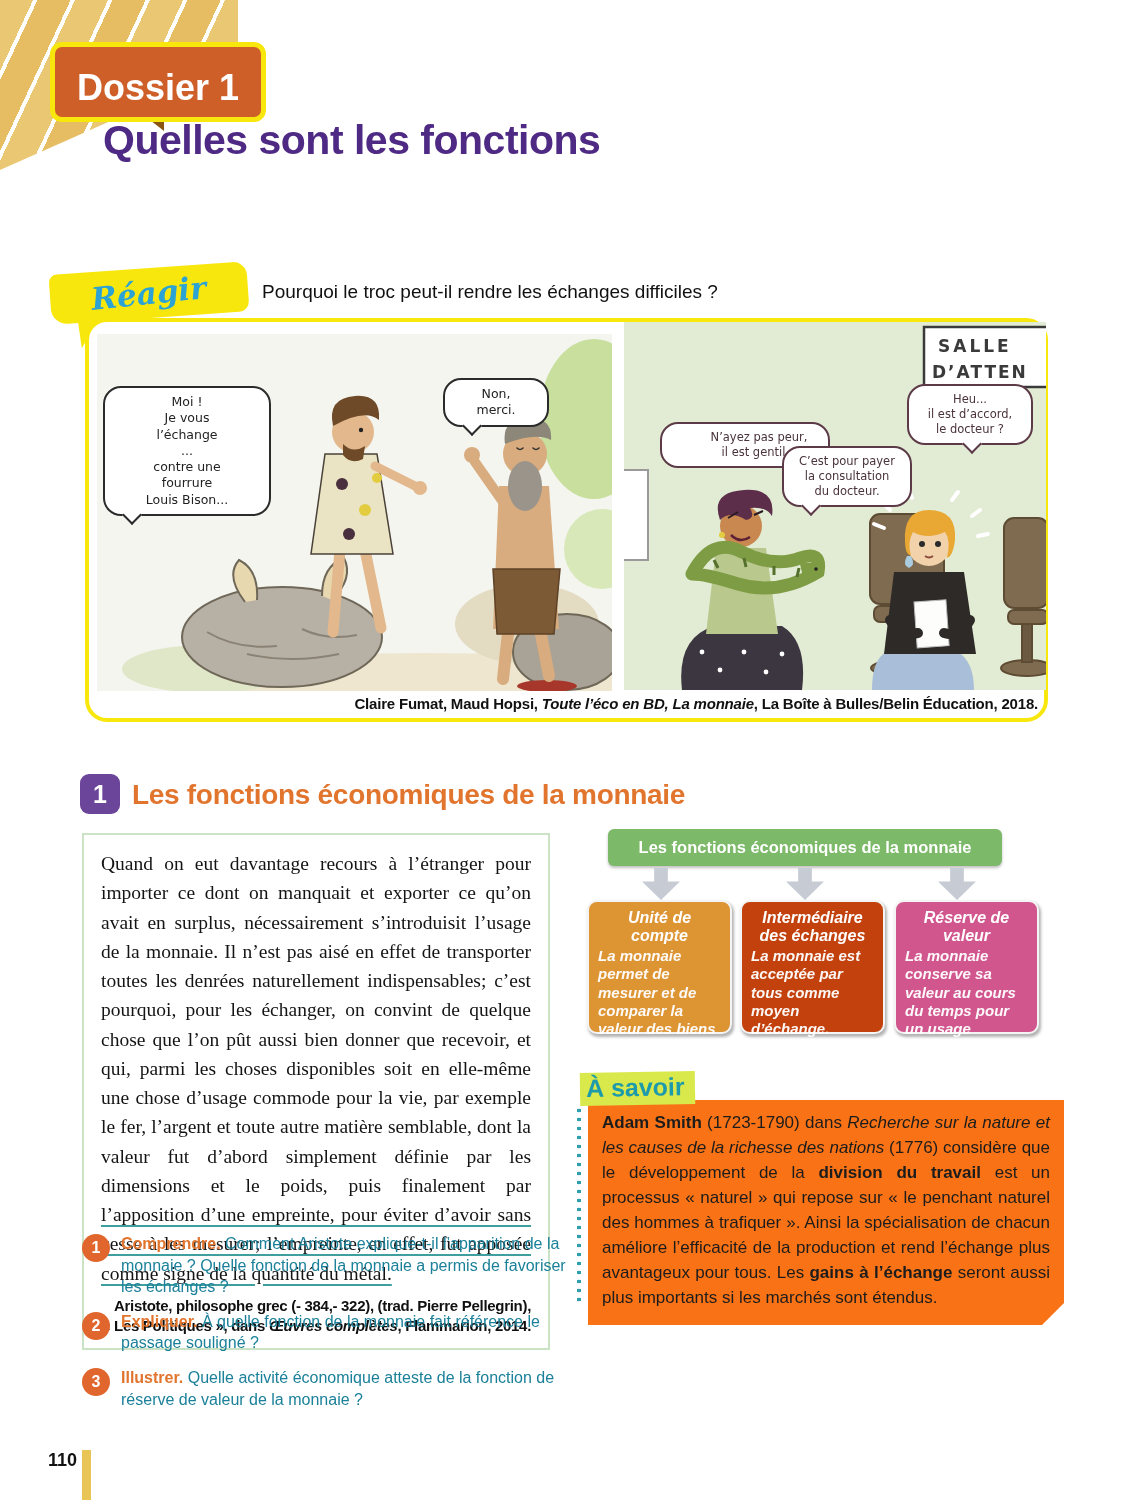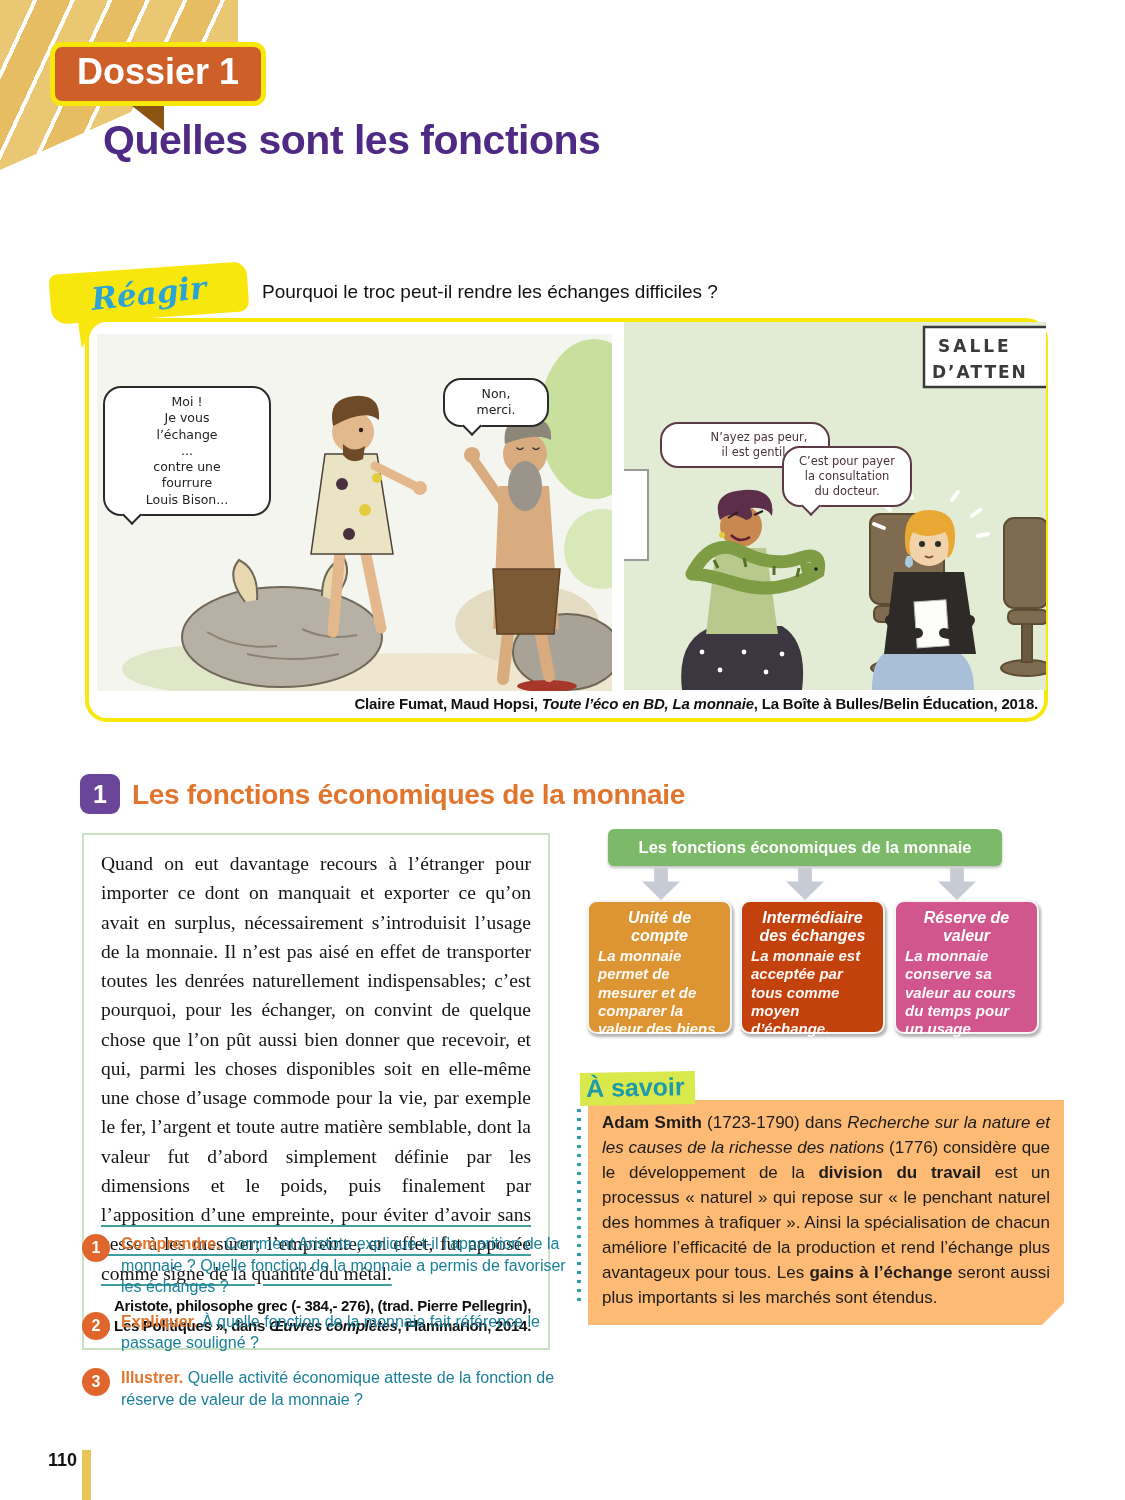--- a/index.html
+++ b/index.html
@@ -5,21 +5,21 @@
   html,body{margin:0;padding:0;}
   body{width:1125px;height:1500px;position:relative;background:#ffffff;
        font-family:"Liberation Sans",sans-serif;overflow:hidden;}
   .abs{position:absolute;}
 
   
   #corner-stripes{left:0;top:0;width:238px;height:170px;
     background:repeating-linear-gradient(115deg,#eac873 0 30px,#ffffff 30px 34px,#e6bd63 34px 64px,#ffffff 64px 68px);
     clip-path:polygon(0 0,100% 0,100% 38%,0 100%);}
   #dossier-badge{left:50px;top:42px;background:#cf5f28;border:5px solid #f8e70d;
-    border-radius:12px;padding:4px 22px 8px 22px;color:#fff;font-size:36px;font-weight:700;}
+    border-radius:12px;padding:20px 22px 8px 22px;color:#fff;font-size:36px;font-weight:700;}
   #badge-fold{left:118px;top:95px;width:46px;height:36px;background:#8a5512;
     clip-path:polygon(0 0,100% 0,100% 100%);}
 
   
   #page-title{left:103px;top:114px;color:#4f2a85;font-size:41px;font-weight:700;line-height:53px;letter-spacing:-0.5px;}
 
   
   #reagir-banner{left:50px;top:268px;width:198px;height:50px;background:#f8e70d;
     border-radius:8px 14px 10px 16px;transform:rotate(-4deg);
     display:flex;align-items:center;justify-content:center;}
@@ -77,21 +77,21 @@
     clip-path:polygon(32% 0,68% 0,68% 42%,100% 42%,50% 100%,0 42%,32% 42%);}
   .diag-box{position:absolute;top:900px;width:145px;height:134px;box-sizing:border-box;
     border:2px solid #f4f4f4;border-radius:10px;padding:7px 9px;color:#fff;
     box-shadow:1.5px 2.5px 3px rgba(0,0,0,.3);font-style:italic;}
   .diag-box h4{margin:0 0 3px 0;font-size:16px;line-height:1.1;text-align:center;font-weight:700;}
   .diag-box p{margin:0;font-size:15px;line-height:1.22;font-weight:700;opacity:.96;}
 
   
   #asavoir-label{left:580px;top:1072px;background:#d9e84b;color:#1d9aab;font-size:25px;font-weight:700;
     padding:1px 10px 3px 6px;transform:rotate(-1deg);z-index:2;}
-  #asavoir-note{left:588px;top:1100px;width:476px;box-sizing:border-box;background:#fdba74;
+  #asavoir-note{left:588px;top:1100px;width:476px;box-sizing:border-box;background:#f97316;
     padding:11px 14px 14px 14px;clip-path:polygon(0 0,100% 0,100% calc(100% - 22px),calc(100% - 22px) 100%,0 100%);}
   #asavoir-wrap{left:588px;top:1100px;width:476px;}
   #asavoir-wrap::before{content:"";position:absolute;left:-11px;top:6px;height:200px;width:4px;
     background-image:radial-gradient(circle,#2f9fae 1.8px,transparent 2.1px);background-size:4px 9px;background-repeat:repeat-y;}
   #asavoir-text{margin:0;font-size:17px;line-height:1.47;color:#1c1c1c;text-align:justify;}
 
   
   #page-number{left:48px;top:1450px;font-size:18px;font-weight:700;color:#111;}
   #footer-bar{left:82px;top:1450px;width:9px;height:50px;background:#e9c557;}
 </style>
@@ -210,32 +210,33 @@
             <line x1="328" y1="178" x2="334" y2="170"></line>
           <line x1="348" y1="194" x2="356" y2="188"></line>
             <line x1="354" y1="214" x2="364" y2="212"></line>
         </g>
       </g>
       <text x="314" y="30" font-family="DejaVu Sans, sans-serif" font-size="17" font-weight="700" fill="#3a3a3a" letter-spacing="3">SALLE</text>
       <text x="308" y="56" font-family="DejaVu Sans, sans-serif" font-size="17" font-weight="700" fill="#3a3a3a" letter-spacing="2">D’ATTEN</text>
     </svg>
     <div class="bubble rp tail-br" style="left:36px;top:100px;width:122px;padding-left:36px;">N’ayez pas peur,<br>il est gentil...</div>
     <div class="bubble rp tail-bl" style="left:158px;top:124px;width:110px;">C’est pour payer<br>la consultation<br>du docteur.</div>
+    <div class="bubble rp tail-bc" style="left:283px;top:62px;width:106px;">Heu...<br>il est d’accord,<br>le docteur ?</div>
   </div>
 
   <div id="caption"><span>Claire Fumat, Maud Hopsi, </span><span style="font-style: italic;">Toute l’éco en BD, La monnaie</span><span>, La Boîte à Bulles/Belin Éducation, 2018.</span></div>
 </div>
 
 <div class="abs" id="sec1-badge">1</div>
 <div class="abs" id="sec1-title">Les fonctions économiques de la monnaie</div>
 
 <div class="abs" id="quote-box">
   <p id="quote-text"><span>Quand on eut davantage recours à l’étranger pour importer ce dont on manquait et exporter ce qu’on avait en surplus, nécessairement s’introduisit l’usage de la monnaie. Il n’est pas aisé en effet de transporter toutes les denrées naturellement indispensables; c’est pourquoi, pour les échanger, on convint de quelque chose que l’on pût aussi bien donner que recevoir, et qui, parmi les choses disponibles soit en elle-même une chose d’usage commode pour la vie, par exemple le fer, l’argent et toute autre matière semblable, dont la valeur fut d’abord simplement définie par les dimensions et le poids, puis finalement par </span><span class="u-teal">l’apposition d’une empreinte, pour éviter d’avoir sans cesse à les mesurer; l’empreinte, en effet, fut apposée comme signe de la quantité du métal.</span></p>
   <div id="quote-attrib">
-    <div>Aristote, philosophe grec (- 384,- 276), (trad. Pierre Pellegrin),</div>
+    <div>Aristote, philosophe grec (- 384,- 322), (trad. Pierre Pellegrin),</div>
     <div><span>« Les Politiques », dans </span><span style="font-style: italic;">Œuvres complètes</span><span>, Flammarion, 2014.</span></div>
   </div>
 </div>
 
 <div class="abs" id="diag-header" style="background: rgb(124, 185, 104);">Les fonctions économiques de la monnaie</div>
 <div class="diag-arrow" style="left:642px;"></div>
 <div class="diag-arrow" style="left:786px;"></div>
 <div class="diag-arrow" style="left:938px;"></div>
 
 <div class="diag-box" style="left: 587px; background: rgb(221, 148, 51);">

